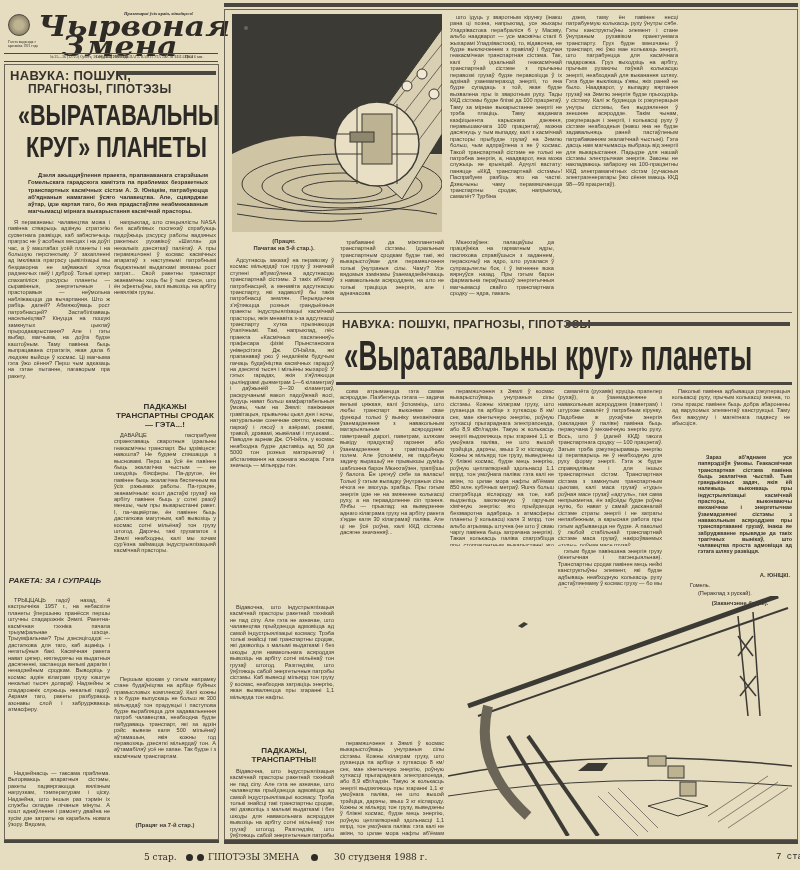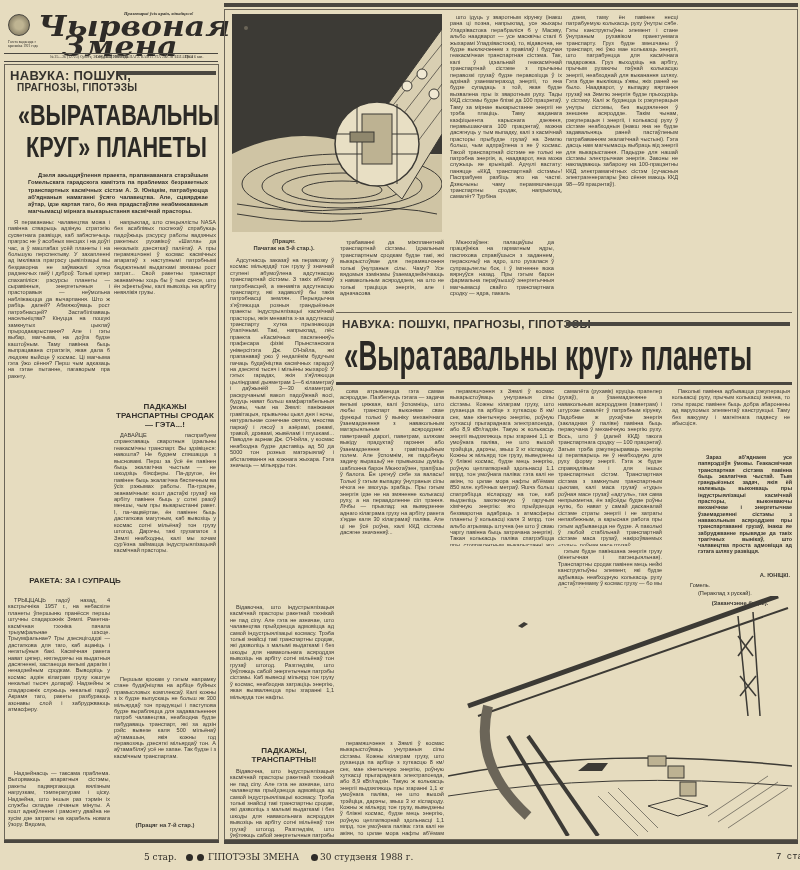--- a/index.html
+++ b/index.html
@@ -33,31 +33,31 @@
     <div class="abs" style="left:4px;top:30px;width:42px;font-size:3.6px;line-height:4.2px;">Газета выдаецца з красавіка 1921 года</div>
     <div class="abs" style="left:92px;top:45px;font-size:3.6px;white-space:nowrap;letter-spacing:0.2px;">ОРГАН ЦЭНТРАЛЬНАГА КАМІТЭТА ЛКСМ БЕЛАРУСІ</div>
   </div>
   <div class="abs rule" style="left:4px;top:53px;width:214px;height:1px;"></div>
   <div class="abs" style="left:50px;top:55px;font-size:3.8px;white-space:nowrap;">№ 25—26 (12723) Субота, 30 студзеня 1988 года</div>
   <div class="abs" style="left:185px;top:55px;font-size:3.8px;white-space:nowrap;">Цана 6 кап.</div>
   <div class="abs rule" style="left:4px;top:61px;width:214px;height:1px;"></div>
 
   <div class="abs boxed" style="left:4px;top:64px;width:215px;height:776px;"></div>
   <div class="abs kicker" style="left:10px;top:68px;font-size:13px;">НАВУКА: ПОШУКІ,</div>
-  <div class="abs kicker" style="left:17px;top:82px;font-size:10px;">ПРАГНОЗЫ, ГІПОТЭЗЫ</div>
+  <div class="abs kicker" style="left:28px;top:82px;font-size:12px;">ПРАГНОЗЫ, ГІПОТЭЗЫ</div>
   <div class="abs rule" style="left:118px;top:71px;width:98px;height:4px;"></div>
   <div class="abs headline" style="left:18px;top:99px;font-size:30px;line-height:32px;">«ВЫРАТАВАЛЬНЫ</div>
   <div class="abs headline" style="left:26px;top:131px;font-size:30px;line-height:32px;">КРУГ» ПЛАНЕТЫ</div>
 
   <div class="abs lead" style="left:28px;top:172px;width:180px;height:44px;overflow:hidden;text-indent:10px;">Дзеля ажыццяўлення праекта, прапанаванага старэйшым Гомельскага гарадскога камітэта па праблемах безракетных транспартных касмічных сістэм А. Э. Юніцкім, патрабуюцца аб'яднаныя намаганні ўсяго чалавецтва. Але, сцвярджае аўтар, ідзе картая таго, бо яна прадастаўляе неабмежаваныя магчымасці мірнага выкарыстання касмічнай прасторы.</div>
 
   <div class="abs txt" style="left:8px;top:219px;width:102px;height:342px;">
     <p>Я перакананы: чалавецтва можа і павінна стварыць адзіную стратэгію сусветнага развіцця, каб забяспечыць прагрэс не ў асобных месцах і на доўгі час, а ў маштабах усёй планеты і на большую перспектыву. У захапленні ад імклівага прагрэсу цывілізацыі мы бездакорна не заўважалі хутка радзеючых гаёў і дуброў. Толькі цяпер спахапіліся: рэсурсы планеты — сыравінныя, энергетычныя і прасторавыя — неўмольна набліжаюцца да вычарпання. Што ж рабіць далей? Абмяжоўваць рост патрэбнасцей? Застабілізаваць насельніцтва? Кінуцца на пошукі замкнутых цыклаў прыродакарыстання? Але і гэты выбар, магчыма, на доўга будзе каштоўным. Таму павінна быць выпрацавана стратэгія, якая дала б людзям выйсце ў космас. Ці магчыма гэта ўжо сёння? Перш чым адказаць на гэтае пытанне, пагаворым пра ракету.</p>
   </div>
-  <div class="abs subhead" style="left:28px;top:576px;width:94px;">РАКЕТА: ЗА І СУПРАЦЬ</div>
+  <div class="abs subhead" style="left:8px;top:576px;width:94px;font-style:italic;">РАКЕТА: ЗА І СУПРАЦЬ</div>
   <div class="abs txt" style="left:8px;top:597px;width:102px;height:170px;">
     <p>ТРЫЦЦАЦЬ гадоў назад, 4 кастрычніка 1957 г., на небасхіле планеты ўпершыню пранёсся першы штучны спадарожнік Зямлі. Ракетна-касмічная тэхніка пачала трыумфальнае шэсце. Трыумфальнае? Тры дзесяцігоддзі — дастаткова для таго, каб ацаніць і негатыўныя бакі. Касмічная ракета нават цяпер, нягледзячы на выдатныя дасягненні, застаецца вельмі дарагім і ненадзейным сродкам. Выводзіць у космас адзін кілаграм грузу каштуе некалькі тысяч долараў. Надзейны ж спадарожнік служыць некалькі гадоў. Акрамя таго, ракеты разбураюць азонавы слой і забруджваюць атмасферу.</p>
   </div>
   <div class="abs txt" style="left:8px;top:770px;width:102px;height:66px;">
     <p>Надзейнасць — таксама праблема. Выгорваюць апаратныя сістэмы, ракеты падвяргаюцца вялізным нагрузкам, тэмпературам і ціску. Надзейна, што іншыя раз тэрмін іх службы складае лічаныя мінуты. А кошт аднаўлення і рамонту двайна не зусім дзе затраты на карабель новага ўзору. Вядома,</p>
   </div>
 
   <div class="abs txt" style="left:114px;top:219px;width:102px;height:178px;">
     <p>напрыклад, што спецыялісты NASA без асаблівых поспехаў спрабуюць падоўжыць рэсурсу работы вадзяных ракетных рухавікоў «Шатла» да некалькіх дзесяткаў палётаў. А пры перамяшчэнні ў космас касмічных апаратаў з наступнымі патрэбнымі бюджэтнымі выдаткамі звязаны рост затрат... Свой ракетны транспарт эканамічны хоць бы ў тым сэнсе, што ён эфектыўны, калі вывозіць на арбіту невялікія грузы.</p>
   </div>
@@ -204,16 +204,16 @@
 </div>
 
 <div class="abs rule" style="left:224px;top:840px;width:574px;height:4px;"></div>
 
 <div class="abs footer" style="left:0;top:852px;width:800px;height:16px;margin-left:34px;">
   <span class="abs" style="left:110px;top:0;">5 стар.</span>
   <span class="abs dot" style="left:152px;top:2px;"></span>
   <span class="abs dot" style="left:163px;top:2px;"></span>
   <span class="abs" style="left:174px;top:0;">ГІПОТЭЗЫ ЗМЕНА</span>
   <span class="abs dot" style="left:277px;top:2px;"></span>
-  <span class="abs" style="left:286px;top:0;">30 студзеня 1988 г.</span>
+  <span class="abs" style="left:300px;top:0;">30 студзеня 1988 г.</span>
   <span class="abs" style="left:742px;top:0;font-family:Liberation Mono, monospace;">7 стар.</span>
   <span class="abs dot" style="left:784px;top:2px;"></span>
 </div>
 
 </body></html>

